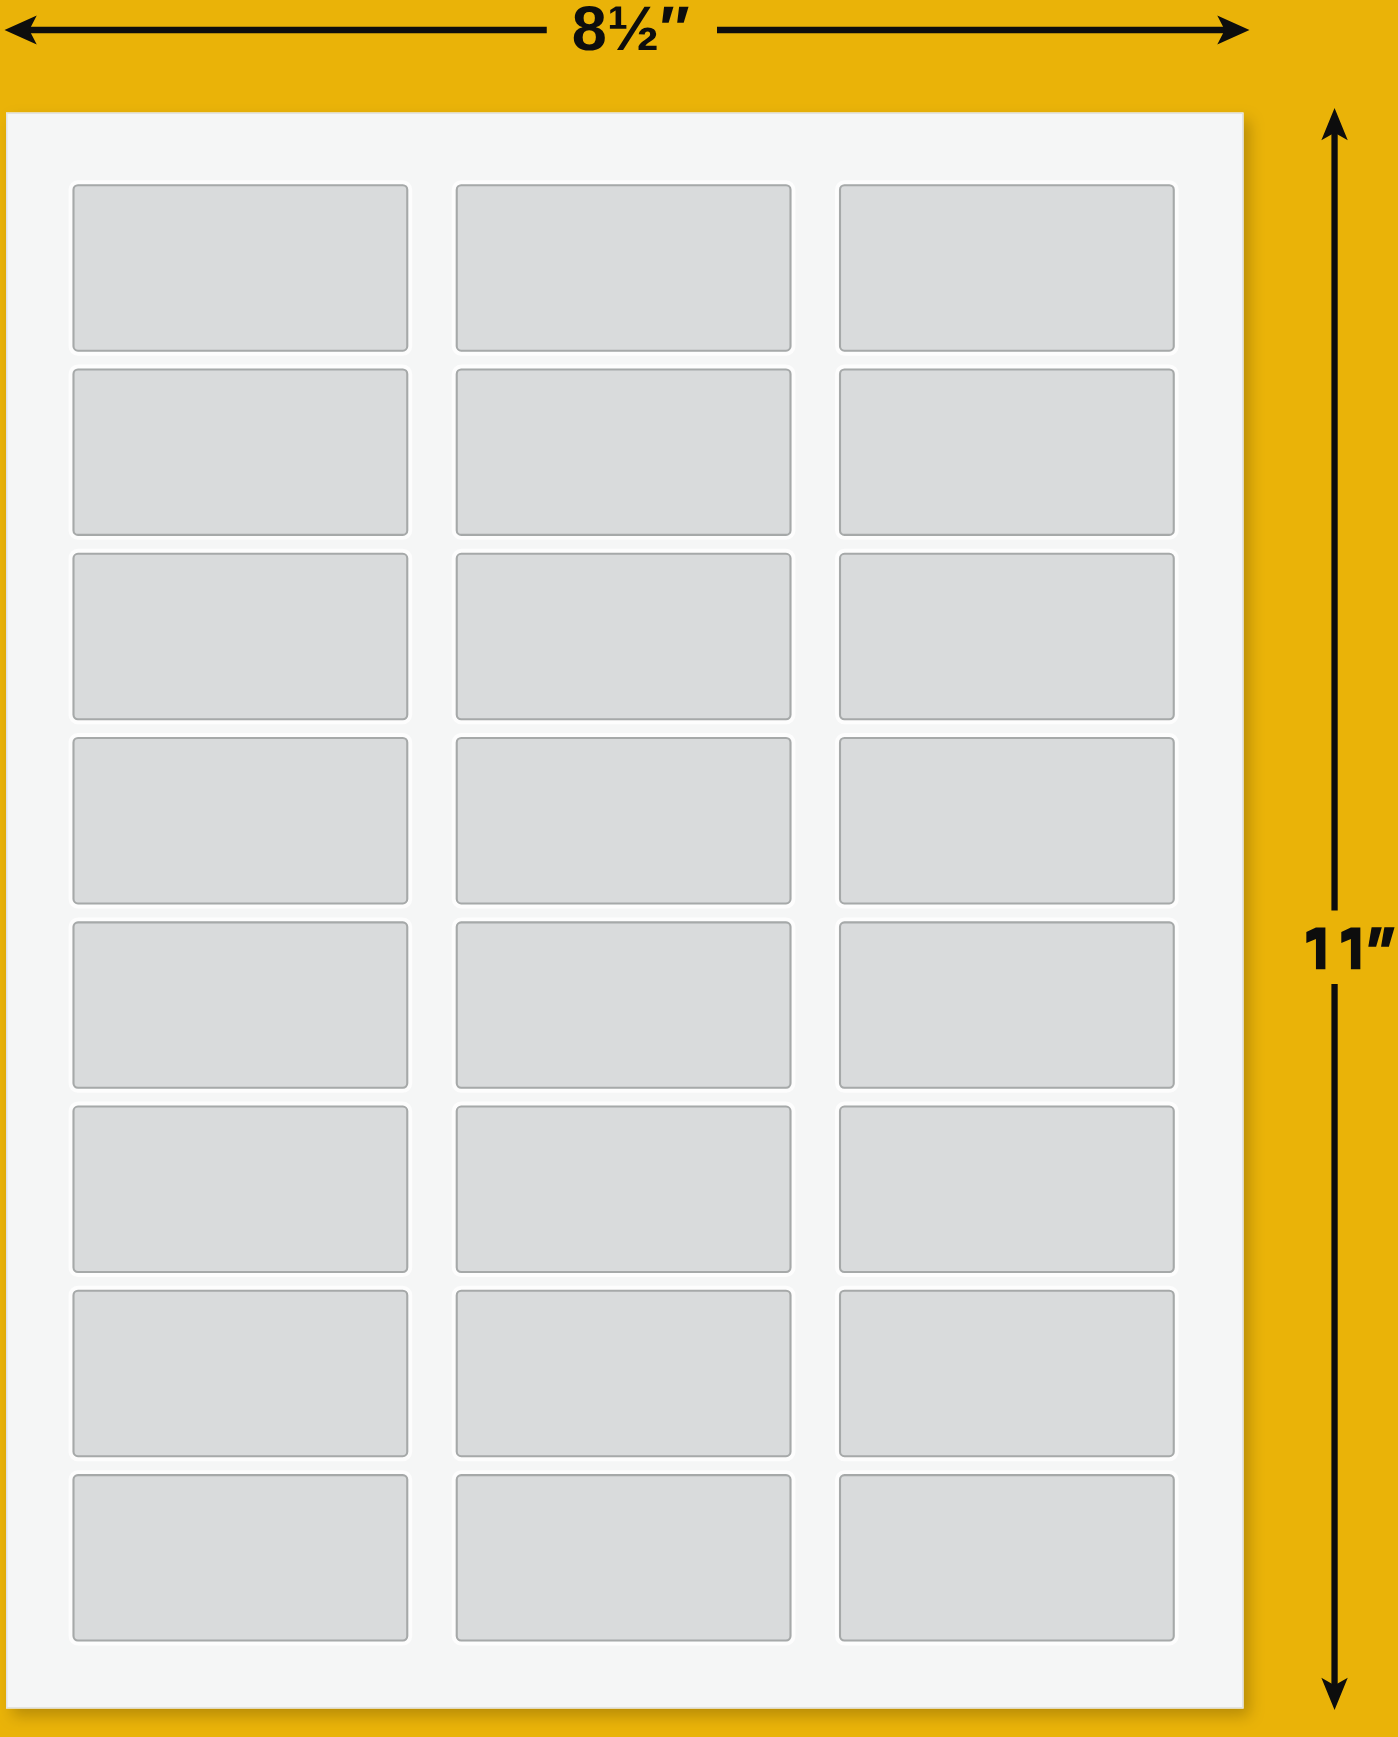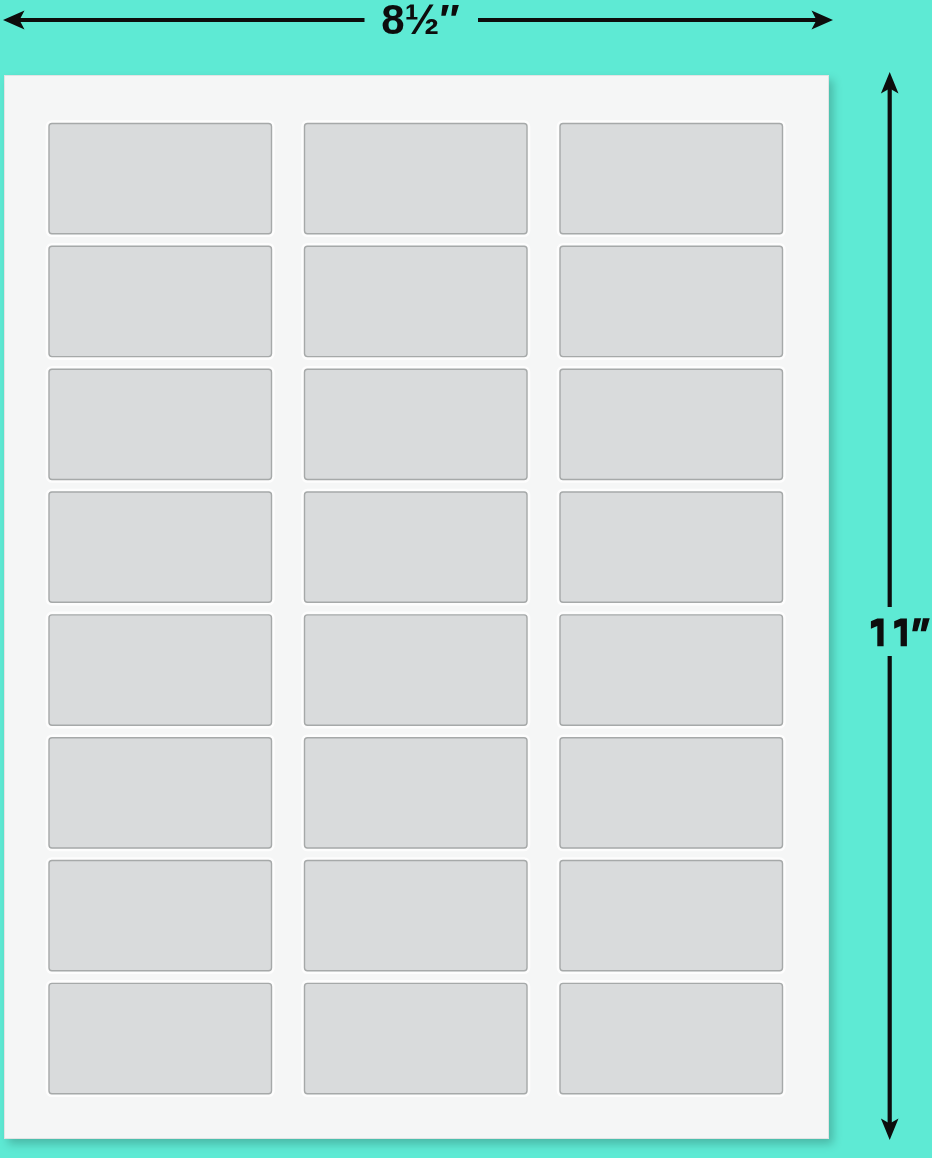--- a/index.html
+++ b/index.html
@@ -1,16 +1,16 @@
 <!DOCTYPE html>
 <html><head>
 <meta charset="utf-8">
 <style>
   html,body{margin:0;padding:0;background:#ffffff;}
-  #stage{position:relative;width:932px;height:1158px;background:#5eead4;overflow:hidden;
+  #stage{position:relative;width:932px;height:1158px;background:#eab308;overflow:hidden;
          font-family:"Liberation Sans", sans-serif;}
   svg{display:block;}
 </style>
 </head>
 <body>
 <div id="stage">
 <svg width="932" height="1158" viewBox="0 0 932 1158" xmlns="http://www.w3.org/2000/svg">
   <defs>
     <filter id="psh" x="-5%" y="-5%" width="112%" height="112%">
       <feDropShadow dx="4" dy="5" stdDeviation="5" flood-color="#000000" flood-opacity="0.22"></feDropShadow>

